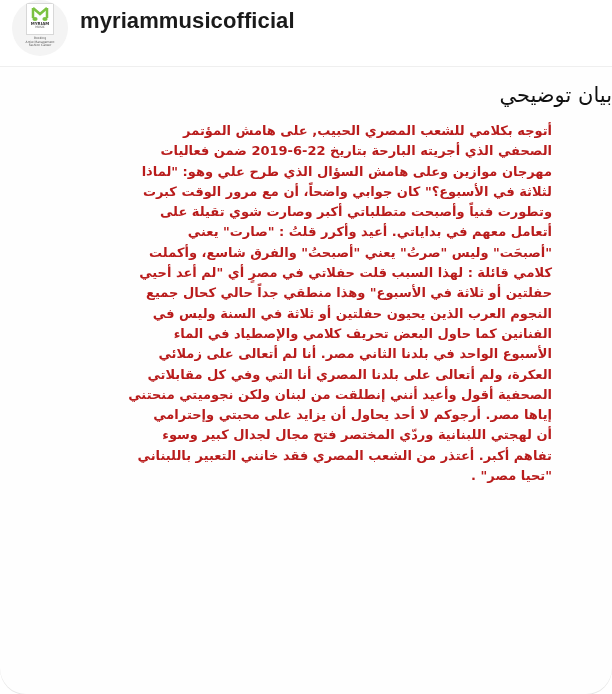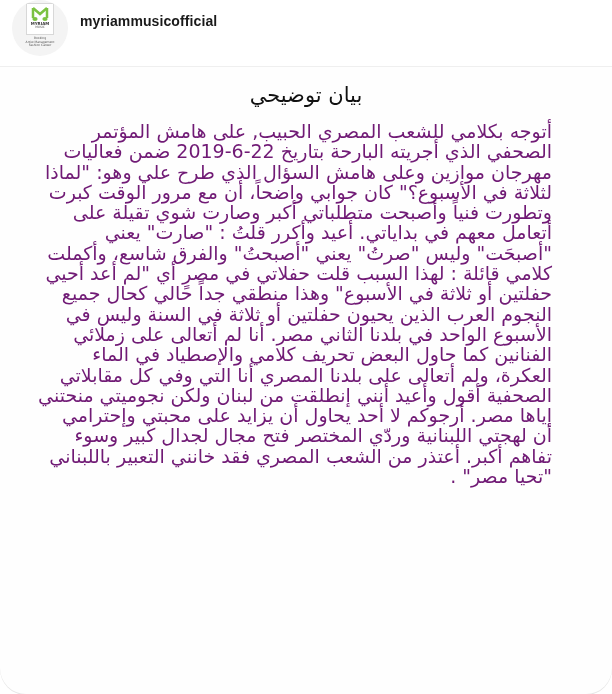--- a/index.html
+++ b/index.html
@@ -75,21 +75,21 @@
       line-height: 3.5px;
       color: #555;
       text-align: center;
     }
     .username {
       position: absolute;
       left: 80px;
       top: 8px;
       font-family: "Liberation Sans", sans-serif;
       font-weight: bold;
-      font-size: 14px;
+      font-size: 22px;
       line-height: 26px;
       color: #1a1a1a;
       letter-spacing: 0.1px;
     }
     .header-divider {
       position: absolute;
       left: 0;
       top: 66px;
       width: 612px;
       height: 1px;
@@ -104,38 +104,38 @@
       background: #fefefe;
       border-bottom-left-radius: 26px;
       border-bottom-right-radius: 26px;
       box-shadow: 0 1px 0 #e6e6e6;
     }
     .statement-title {
       position: absolute;
       left: 0;
       top: 13px;
       width: 612px;
-      text-align: center;
       direction: rtl;
       font-family: "DejaVu Sans", sans-serif;
       font-size: 21px;
       line-height: 30px;
       color: #111;
     }
     .statement-body {
       position: absolute;
       right: 60px;
       top: 54px;
       width: 520px;
       direction: rtl;
       text-align: right;
       font-family: "DejaVu Sans", sans-serif;
-      font-size: 19px;
+      font-size: 13px;
       line-height: 20.3px;
-      color: #701a75;
+      color: #b91c1c;
+      font-weight: bold;
     }
     .statement-line {
       display: block;
       white-space: nowrap;
     }
   </style>
 </head>
 <body>
 
 <div class="post-header">
@@ -167,22 +167,22 @@
     <span class="statement-line">أتوجه بكلامي للشعب المصري الحبيب, على هامش المؤتمر</span>
     <span class="statement-line">الصحفي الذي أجريته البارحة بتاريخ 22-6-2019 ضمن فعاليات</span>
     <span class="statement-line">مهرجان موازين وعلى هامش السؤال الذي طرح علي وهو: "لماذا</span>
     <span class="statement-line">لثلاثة في الأسبوع؟" كان جوابي واضحاً، أن مع مرور الوقت كبرت</span>
     <span class="statement-line">وتطورت فنياً وأصبحت متطلباتي أكبر وصارت شوي تقيلة على</span>
     <span class="statement-line">أتعامل معهم في بداياتي. أعيد وأكرر قلتُ : "صارت" يعني</span>
     <span class="statement-line">"أصبحَت" وليس "صرتُ" يعني "أصبحتُ" والفرق شاسع، وأكملت</span>
     <span class="statement-line">كلامي قائلة : لهذا السبب قلت حفلاتي في مصرٍ أي "لم أعد أحيي</span>
     <span class="statement-line">حفلتين أو ثلاثة في الأسبوع" وهذا منطقي جداً حالي كحال جميع</span>
     <span class="statement-line">النجوم العرب الذين يحيون حفلتين أو ثلاثة في السنة وليس في</span>
+    <span class="statement-line">الفنانين كما حاول البعض تحريف كلامي والإصطياد في الماء</span>
     <span class="statement-line">الأسبوع الواحد في بلدنا الثاني مصر.  أنا لم أتعالى على زملائي</span>
-    <span class="statement-line">الفنانين كما حاول البعض تحريف كلامي والإصطياد في الماء</span>
     <span class="statement-line">العكرة، ولم أتعالى على بلدنا المصري أنا التي وفي كل مقابلاتي</span>
     <span class="statement-line">الصحفية أقول وأعيد أنني إنطلقت من لبنان ولكن نجوميتي منحتني</span>
     <span class="statement-line">إياها مصر. أرجوكم لا أحد يحاول أن يزايد على محبتي وإحترامي</span>
     <span class="statement-line">أن لهجتي اللبنانية وردّي المختصر فتح مجال لجدال كبير وسوء</span>
     <span class="statement-line">تفاهم أكبر. أعتذر من الشعب المصري فقد خانني التعبير باللبناني</span>
     <span class="statement-line">"تحيا مصر" .</span>
   </div>
 </div>
 
 </body></html>

